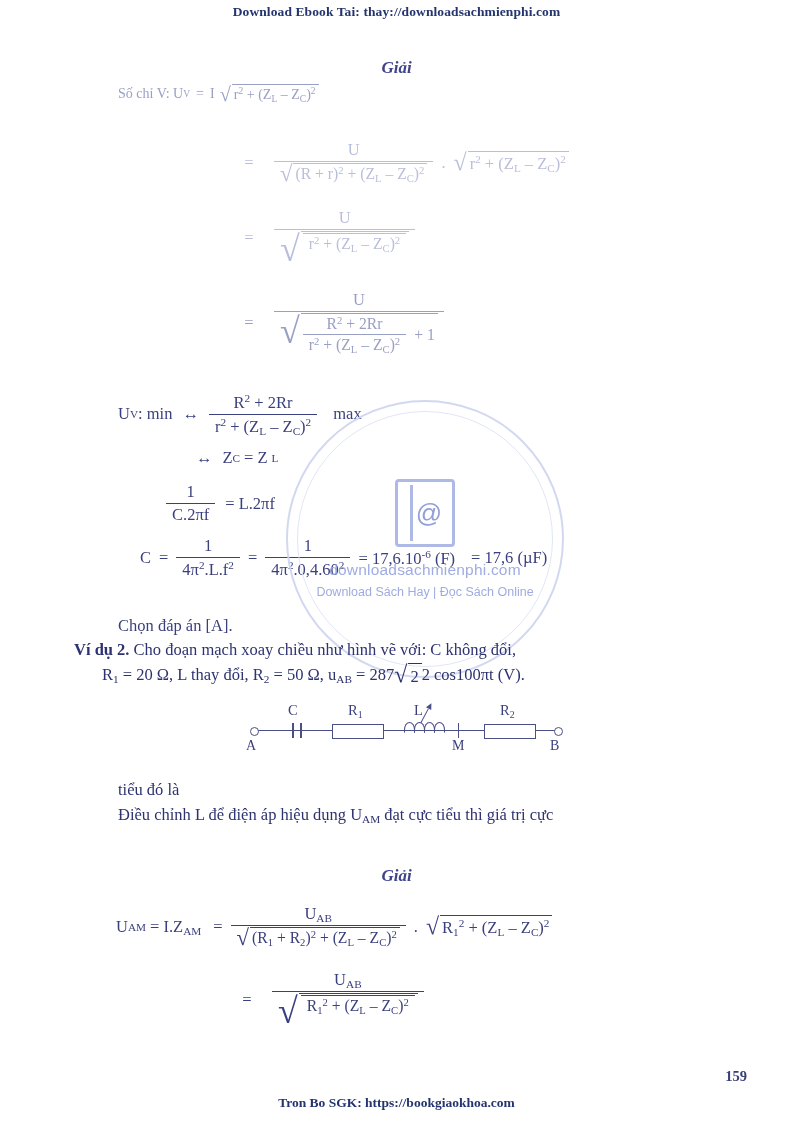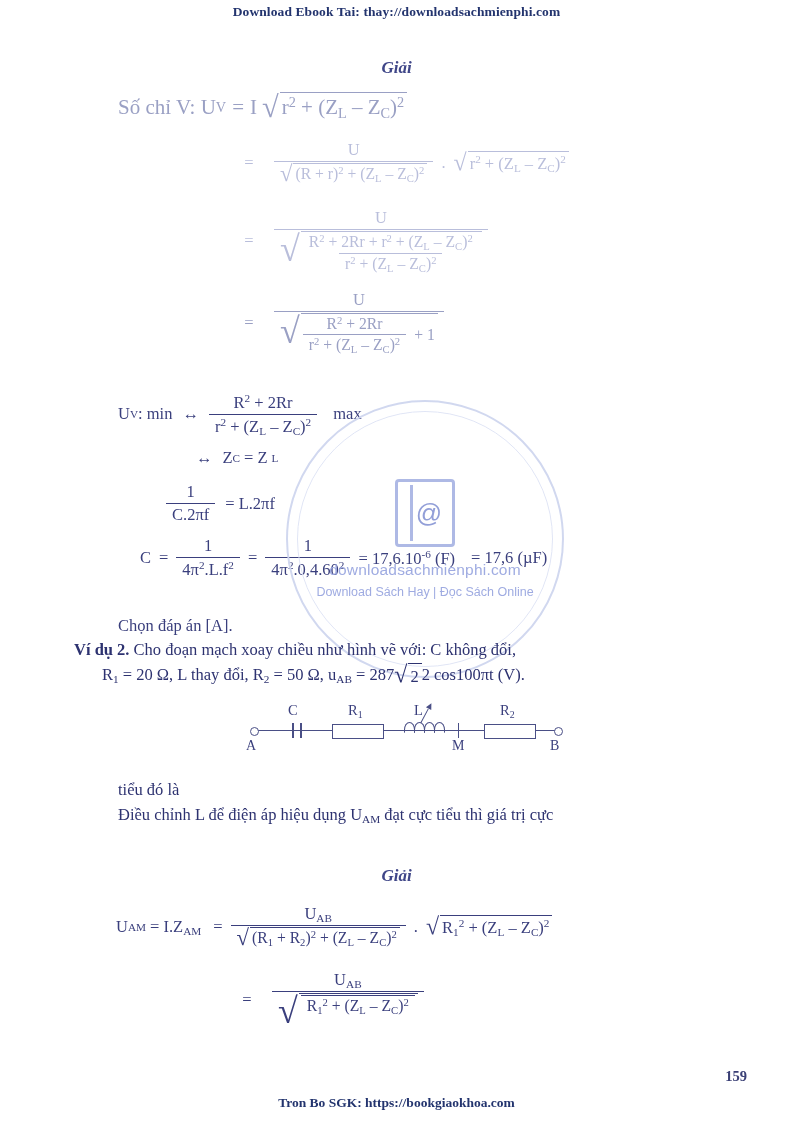--- a/index.html
+++ b/index.html
@@ -115,21 +115,21 @@
 </style>
 </head>
 <body>
 
 <div class="page">
 
   <div class="top-banner">Download Ebook Tai: thay://downloadsachmienphi.com</div>
 
   <div class="italic-head" style="position:absolute; left:0; top:58px; width:100%; text-align:center;">Giải</div>
 
-  <div class="mathrow faded" style="position:absolute; left:118px; top:92px; font-size:21px;">
+  <div class="mathrow faded" style="position:absolute; left:118px; top:84px; font-size:14px;">
     <span>Số chỉ V: U</span>
       <span style="font-size:0.68em; vertical-align:-0.28em;">V</span>
     <span style="padding:0 6px;">=</span>
     <span>I</span>
     <span class="radical" style="margin-left:5px;">
       <span class="sign">√</span>
       <span class="inner">
         <span>r</span><sup>2</sup>
         <span> + </span>
         <span>(Z<sub>L</sub> – Z<sub>C</sub>)<sup>2</sup></span>
@@ -157,21 +157,20 @@
 
   <div class="mathrow vfaded" style="position:absolute; left:238px; top:208px; font-size:16.5px;">
     <span class="eq">=</span>
     <span class="frac" style="margin-left:14px;">
       <span class="num">U</span>
       <span class="den" style="font-size:0.95em;">
         <span class="radical">
           <span class="sign" style="font-size:2.3em;">√</span>
           <span class="inner">
             <span class="frac">
-              <span class="num">R<sup>2</sup> + 2Rr + r<sup>2</sup> + (Z<sub>L</sub> – Z<sub>C</sub>)<sup>2</sup></span>
               <span class="den">r<sup>2</sup> + (Z<sub>L</sub> – Z<sub>C</sub>)<sup>2</sup></span>
             </span>
           </span>
         </span>
       </span>
     </span>
   </div>
 
   <div class="mathrow faded" style="position:absolute; left:238px; top:290px; font-size:16.5px;">
     <span class="eq">=</span>

